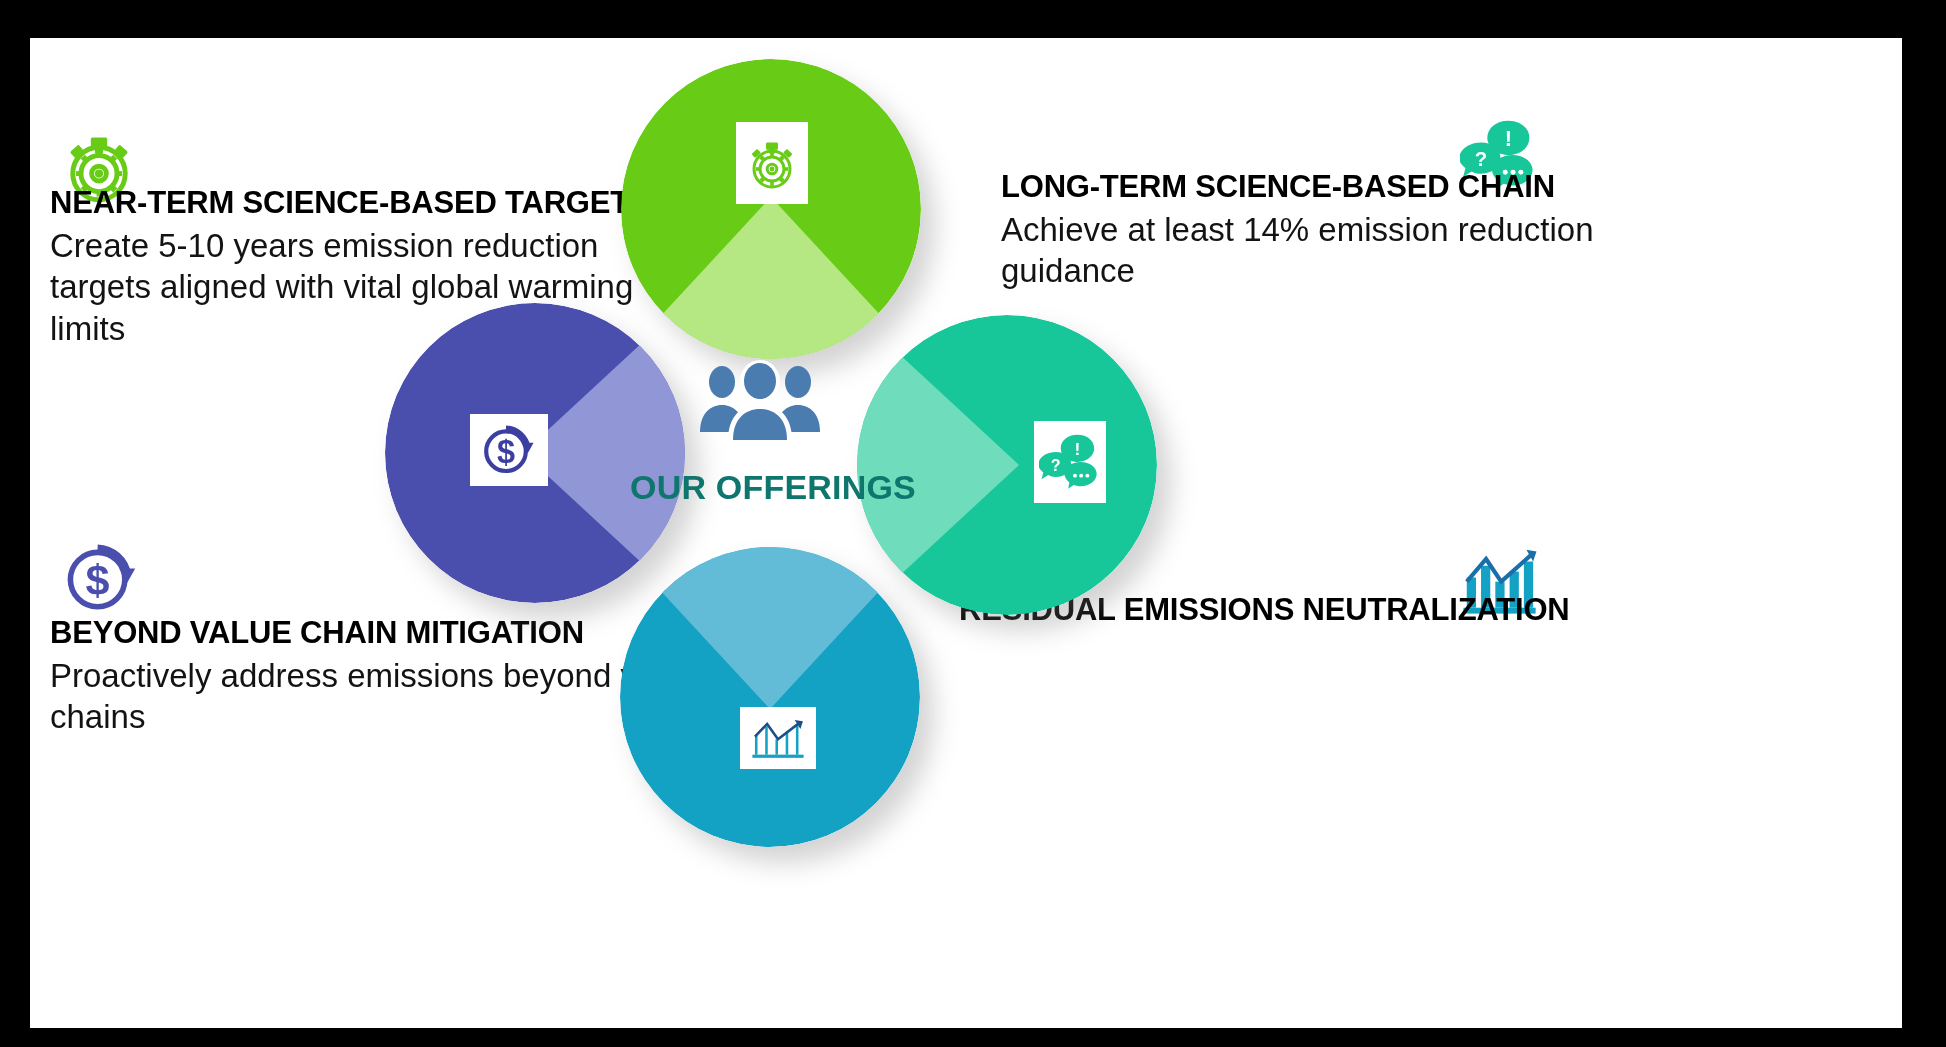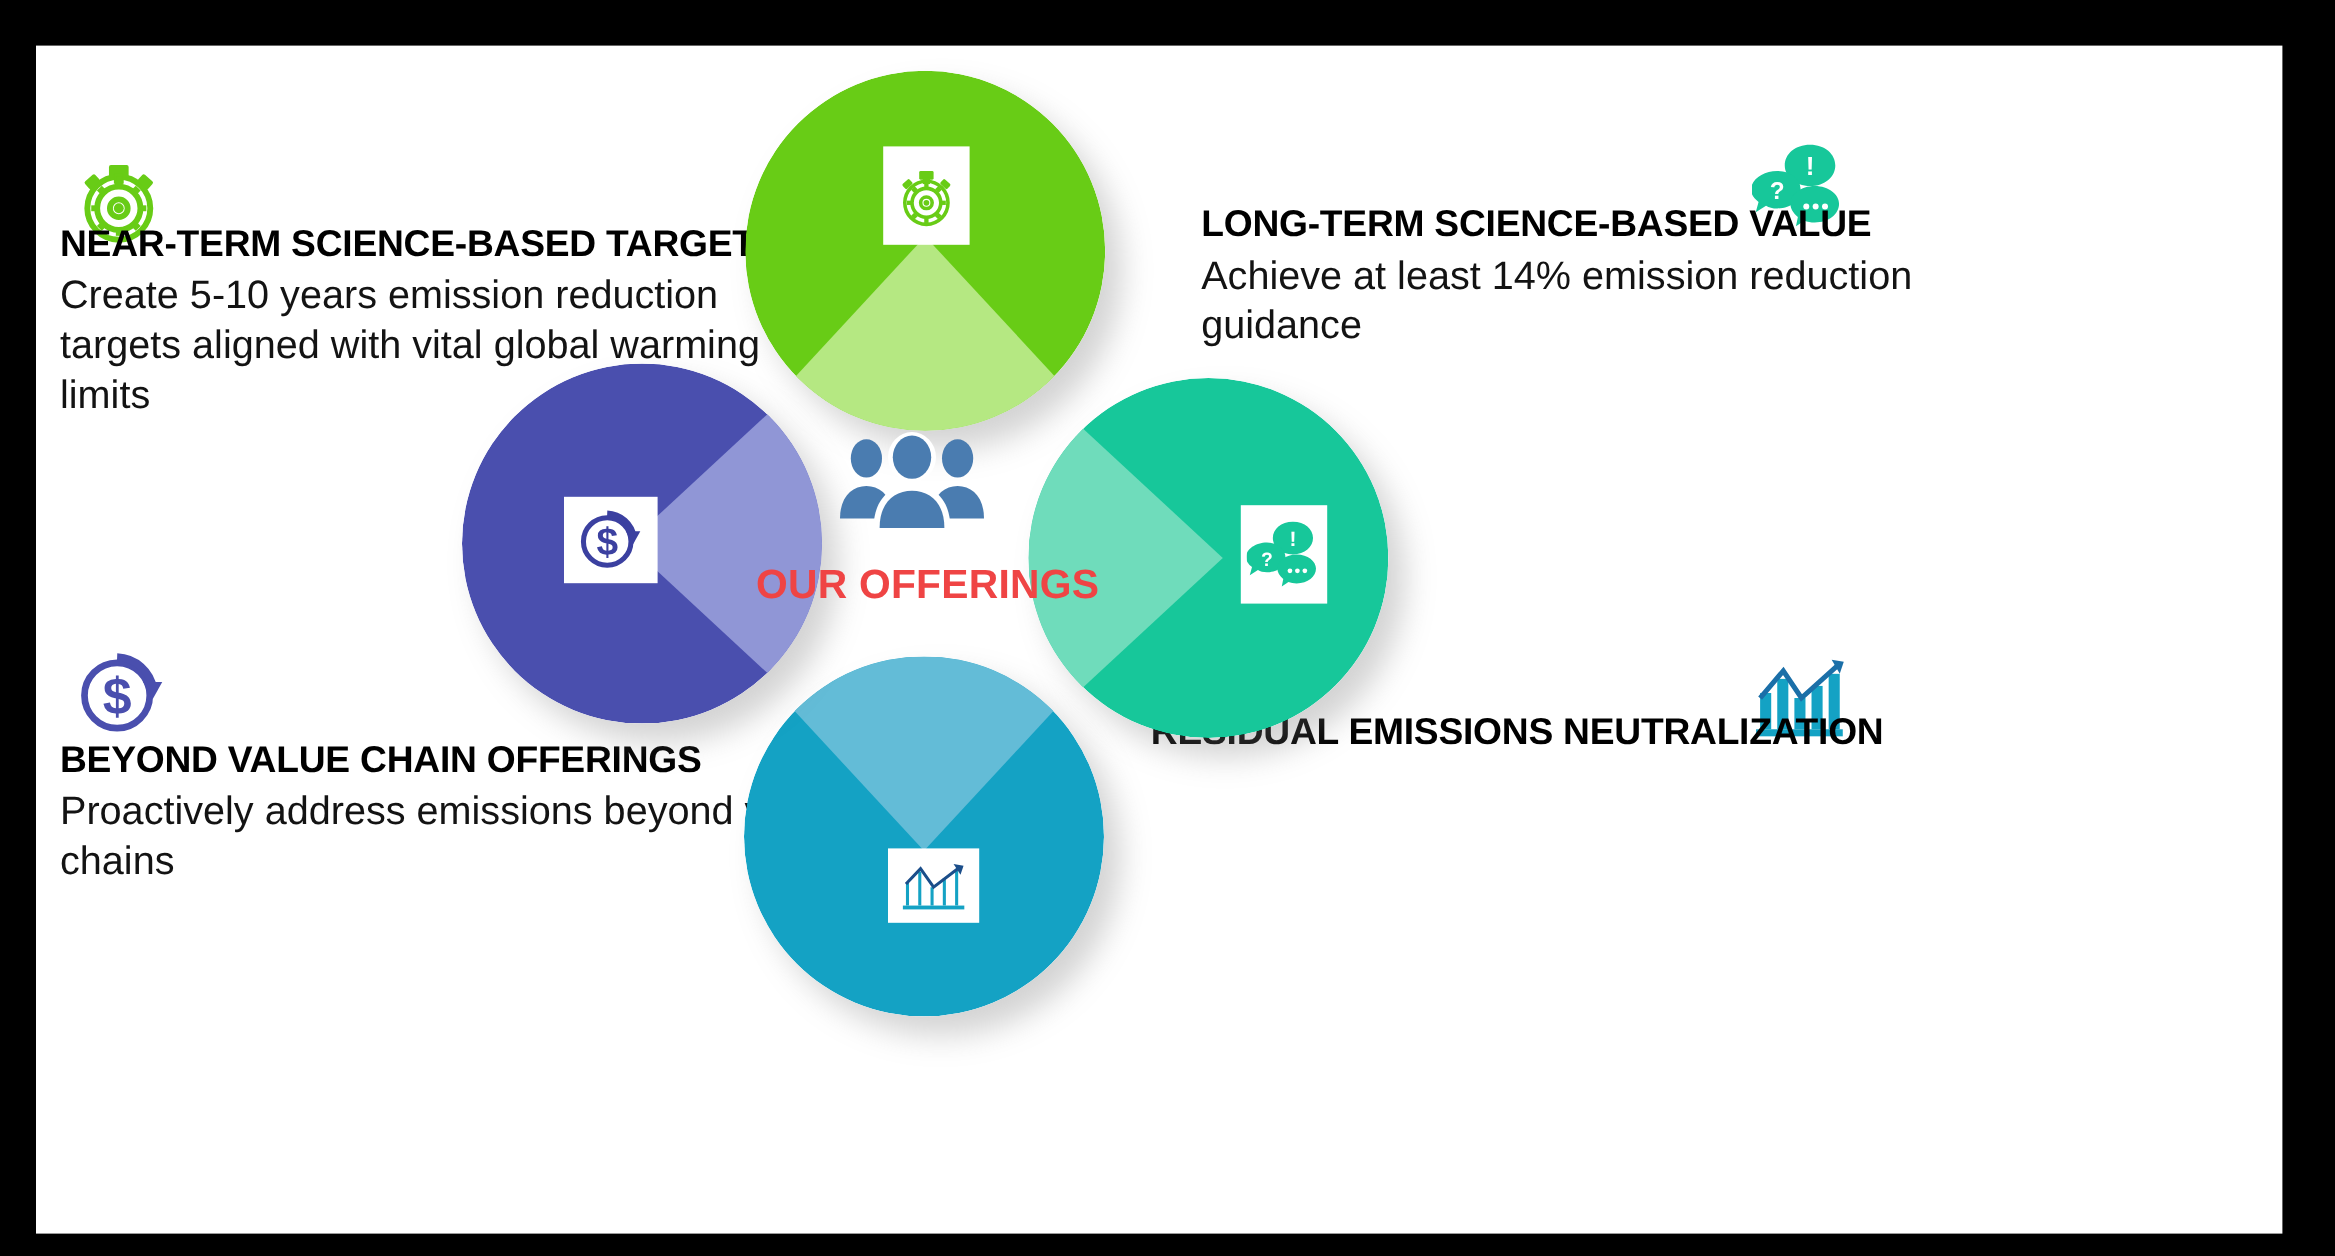--- a/index.html
+++ b/index.html
@@ -92,21 +92,21 @@
   }
   #center-label {
     position: absolute;
     left: 600px; top: 430px;
     width: 260px;
     text-align: center;
     font-family: "Liberation Sans", sans-serif;
     font-weight: bold;
     font-size: 34px;
     letter-spacing: 0.2px;
-    color: #ef4444;
+    color: #0f766e;
     white-space: nowrap;
   }
 </style>
 </head>
 <body>
 
 <div id="slide">
 
   <div class="corner-icon" id="icon-stopwatch-corner">
     <svg viewBox="0 0 100 100" aria-hidden="true">
@@ -191,26 +191,26 @@
       <path d="M85 14 l12 2 -4 12 z" fill="#1b6fa8"></path>
     </svg>
   </div>
 
   <div class="block" id="block-near-term">
     <div class="heading">NEAR-TERM SCIENCE-BASED TARGET</div>
     <div class="body">Create 5-10 years emission reduction targets aligned with vital global warming limits</div>
   </div>
 
   <div class="block" id="block-long-term">
-    <div class="heading">LONG-TERM SCIENCE-BASED VALUE</div>
+    <div class="heading">LONG-TERM SCIENCE-BASED CHAIN</div>
     <div class="body">Achieve at least 14% emission reduction guidance</div>
   </div>
 
   <div class="block" id="block-bvcm">
-    <div class="heading">BEYOND VALUE CHAIN OFFERINGS</div>
+    <div class="heading">BEYOND VALUE CHAIN MITIGATION</div>
     <div class="body">Proactively address emissions beyond value chains</div>
   </div>
 
   <div class="block" id="block-ren">
     <div class="heading">RESIDUAL EMISSIONS NEUTRALIZATION</div>
   </div>
 
   <div class="circle-wrap" id="circle-green">
     <div class="circle">
       <svg viewBox="0 0 100 100" preserveAspectRatio="none" aria-hidden="true">

